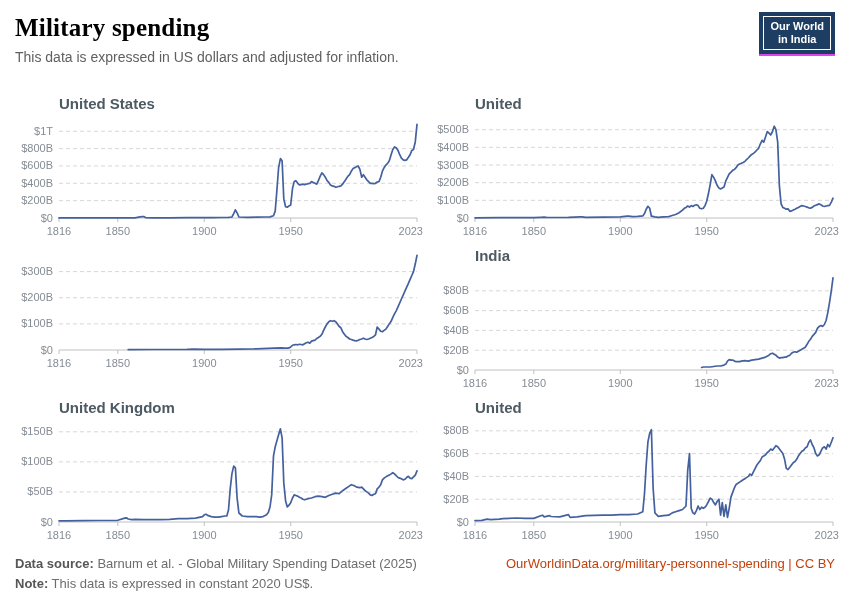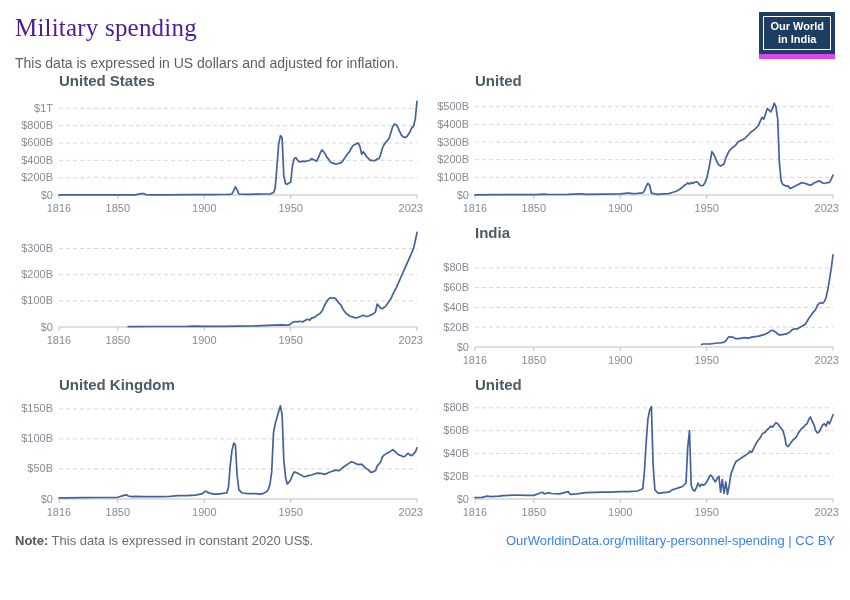--- a/index.html
+++ b/index.html
@@ -1,28 +1,28 @@
 <!DOCTYPE html>
 <html><head>
 <meta charset="utf-8">
 <style>
   * { margin:0; padding:0; box-sizing:border-box; }
   html,body { width:850px; height:600px; background:#ffffff; font-family:"Liberation Sans", sans-serif; overflow:hidden; }
   .page { position:relative; width:850px; height:600px; padding:14px 15px 0 15px; }
-  .title { font-family:"Liberation Serif", serif; font-weight:400; font-size:25px; line-height:28px; color:#4c1d95; letter-spacing:.2px; }
-  .subtitle { margin-top:13px; font-size:14px; color:#5f5f5f; }
-  .logo { position:absolute; top:12px; right:15px; background:#1d3d63; border-bottom:5px solid #d946ef; padding:4px; }
+  .title { font-family:"Liberation Serif", serif; font-weight:700; font-size:25px; line-height:28px; color:#000000; letter-spacing:.2px; }
+  .subtitle { margin-top:7px; font-size:14px; color:#5f5f5f; }
+  .logo { position:absolute; top:12px; right:15px; background:#1d3d63; border-bottom:2px solid #d946ef; padding:4px; }
   .logo-inner { border:1px solid #ffffff; padding:3px 6px; text-align:center; }
   .logo-inner div { color:#ffffff; font-size:11px; line-height:13px; font-weight:700; white-space:nowrap; }
-  .grid { margin-top:0; display:grid; grid-template-columns:412px 404px; column-gap:4px; row-gap:6px; }
+  .grid { margin-top:29px; display:grid; grid-template-columns:412px 404px; column-gap:4px; row-gap:6px; }
   .panel-title { margin-left:44px; font-size:15px; font-weight:700; color:#4d5a63; line-height:19px; margin-bottom:1px; }
   svg.chart { display:block; width:408px; height:126px; font-family:"Liberation Sans", sans-serif; }
   .footer { margin-top:10px; display:flex; justify-content:space-between; align-items:flex-start; font-size:13px; color:#6d6d6d; line-height:20px; }
   .footer b { color:#565656; }
-  .footer .link { color:#3b82f6; white-space:nowrap; }
+  .footer .link { color:#c2410c; white-space:nowrap; }
 </style>
 </head>
 <body>
 
 <div class="page">
 
   <div class="title">Military spending</div>
   <div class="subtitle">This data is expressed in US dollars and adjusted for inflation.</div>
 
   <div class="logo">
@@ -186,20 +186,24 @@
           <line x1="402" y1="104" x2="402" y2="108" stroke="#c0c0c0" stroke-width="1"></line>
           <text x="408" y="121" text-anchor="end" font-size="11" fill="#858c94">2023</text>
           <polyline points="44.0,102.6 50.9,102.3 56.1,101.2 59.6,101.7 68.2,101.2 71.7,100.6 85.5,100.0 94.2,100.4 102.8,100.4 109.7,97.7 111.4,97.2 113.2,98.9 118.4,97.7 120.1,98.5 128.7,98.9 137.4,96.6 139.1,99.4 146.0,98.9 154.7,97.7 163.3,97.4 172.0,97.2 180.6,97.2 189.3,96.6 197.9,96.6 206.6,96.0 211.8,93.7 213.5,75.5 215.2,47.0 216.9,24.2 218.7,15.1 220.4,11.7 222.1,69.8 223.9,94.9 227.3,98.3 232.5,97.7 237.7,97.2 241.2,94.9 244.6,93.7 248.1,92.6 251.5,91.5 255.0,88.0 256.7,52.7 258.5,35.6 260.2,90.3 261.9,94.9 263.6,96.0 265.4,92.6 267.1,88.0 268.8,91.5 270.6,89.2 272.3,90.3 274.0,89.2 275.7,86.9 277.5,83.5 279.2,80.1 280.9,81.2 282.7,84.6 284.4,86.9 286.1,83.5 287.9,81.2 289.6,97.2 291.3,84.6 293.0,98.3 294.8,86.9 296.5,99.4 298.2,90.3 300.0,78.9 301.7,74.4 303.4,69.8 305.1,66.4 306.9,65.3 308.6,64.1 310.3,63.0 312.1,61.8 313.8,60.7 315.5,59.6 317.3,58.4 319.0,56.1 320.7,57.3 322.4,53.9 324.2,50.4 325.9,47.0 327.6,44.7 329.4,42.5 331.1,39.0 332.8,37.9 334.6,36.8 336.3,34.5 338.0,33.3 339.7,31.1 341.5,32.2 343.2,29.9 344.9,27.7 346.7,28.8 348.4,31.1 350.1,33.3 351.8,35.6 353.6,41.3 355.3,50.4 357.0,51.6 358.8,49.3 360.5,47.0 362.2,44.7 364.0,43.6 365.7,41.3 367.4,37.9 369.1,35.6 370.9,33.3 372.6,32.2 374.3,29.9 376.1,28.8 377.8,24.2 379.5,22.0 381.2,26.5 383.0,29.9 384.7,35.6 386.4,37.9 388.2,36.8 389.9,33.3 391.6,29.9 393.4,28.8 395.1,31.1 396.8,26.5 398.5,28.8 400.3,24.2 402.0,19.7" fill="none" stroke="#44619e" stroke-width="1.7" stroke-linejoin="round" stroke-linecap="round"></polyline>
         </svg>
     </div>
   </div>
 
   <div class="footer">
     <div>
       <div>
+        <b>Data source:</b>
+        <span>Barnum et al. - Global Military Spending Dataset (2025)</span>
+      </div>
+      <div>
         <b>Note:</b>
         <span>This data is expressed in constant 2020 US$.</span>
       </div>
     </div>
     <div class="link">OurWorldinData.org/military-personnel-spending | CC BY</div>
   </div>
 
 </div>
 
 </body></html>

